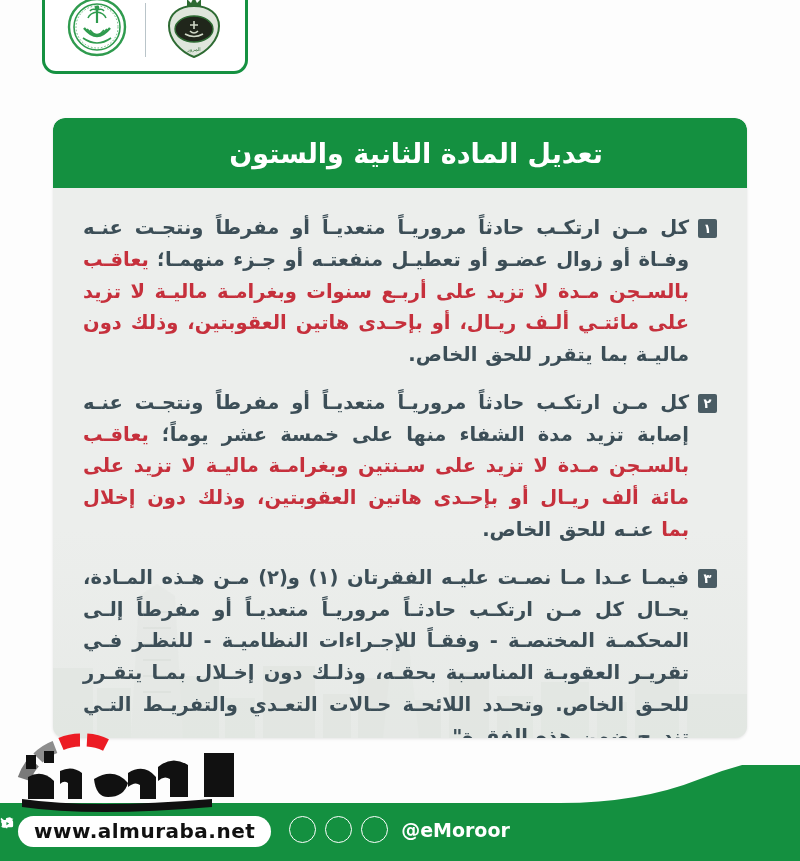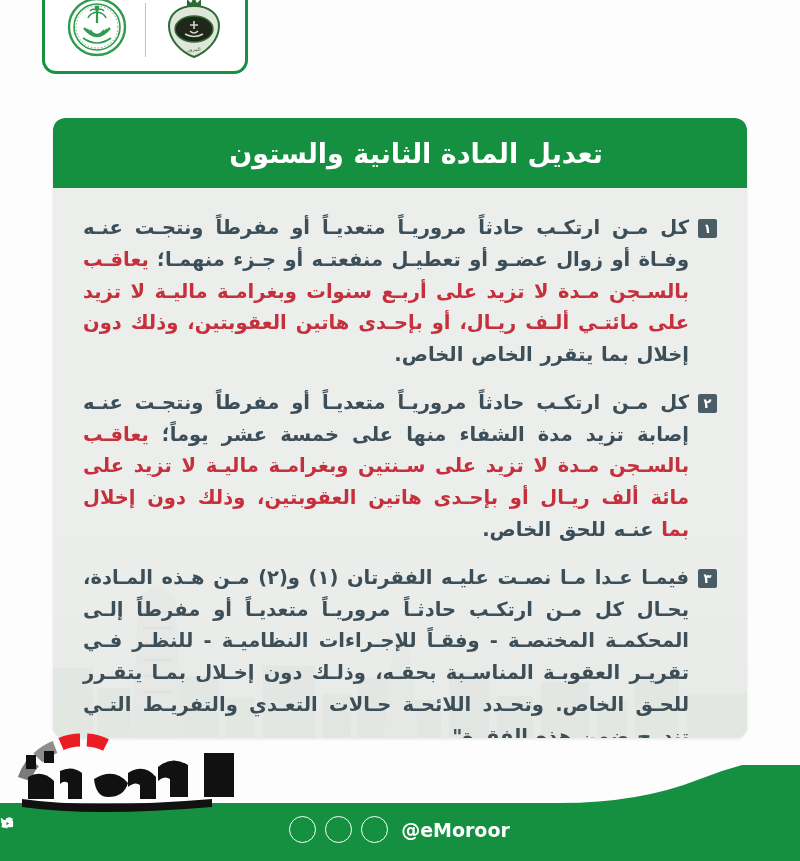--- a/index.html
+++ b/index.html
@@ -182,21 +182,21 @@
 
         <path d="M78 190 L86 48 L104 36 L122 48 L130 190 Z" fill="#e2e6e2"></path>
         <path d="M90 64 L118 64 M90 80 L118 80 M90 96 L118 96 M90 112 L118 112 M90 128 L118 128 M90 144 L118 144" stroke="#d6dbd6" stroke-width="2"></path>
 
         <path d="M330 190 L340 96 L348 80 L356 96 L366 190 Z" fill="#e4e8e4"></path>
       </svg>
 
       <div class="para">
         <div class="pnum">١</div>
         <div class="ptext">
-          <span>كل مـن ارتكـب حادثاً مروريـاً متعديـاً أو مفرطاً ونتجـت عنـه وفـاة أو زوال عضـو أو تعطيـل منفعتـه أو جـزء منهمـا؛ </span><span class="hi">يعاقـب بالسـجن مـدة لا تزيد على أربـع سنوات وبغرامـة ماليـة لا تزيد على مائتـي ألـف ريـال، أو بإحـدى هاتين العقوبتين، وذلك دون</span><span> إخلال بما يتقرر الخاص الخاص.</span>
+          <span>كل مـن ارتكـب حادثاً مروريـاً متعديـاً أو مفرطاً ونتجـت عنـه وفـاة أو زوال عضـو أو تعطيـل منفعتـه أو جـزء منهمـا؛ </span><span class="hi">يعاقـب بالسـجن مـدة لا تزيد على أربـع سنوات وبغرامـة ماليـة لا تزيد على مائتـي ألـف ريـال، أو بإحـدى هاتين العقوبتين، وذلك دون</span><span> ماليـة بما يتقرر للحق الخاص.</span>
         </div>
       </div>
 
       <div class="para">
         <div class="pnum">٢</div>
         <div class="ptext">
           <span>كل مـن ارتكـب حادثاً مروريـاً متعديـاً أو مفرطاً ونتجـت عنـه إصابة تزيد مدة الشفاء منها على خمسة عشر يوماً؛ </span><span class="hi">يعاقـب بالسـجن مـدة لا تزيد على سـنتين وبغرامـة ماليـة لا تزيد على مائة ألف ريـال أو بإحـدى هاتين العقوبتين، وذلك دون إخلال بما</span><span> عنـه للحق الخاص.</span>
         </div>
       </div>
 
@@ -251,15 +251,16 @@
         <path d="M150 36 q14 -12 30 -2 l0 32 l-18 0 l0 -18 q-6 -4 -12 2 z"></path>
         <path d="M120 42 q16 -10 28 4 l0 22 l-16 0 l0 -14 q-5 -4 -12 2 z"></path>
         <path d="M86 48 q20 -12 34 4 q-4 14 -20 14 q-12 0 -14 -18 z"></path>
         <path d="M52 40 q12 -6 22 2 l0 26 l-14 0 l0 -16 q-4 -3 -8 1 z"></path>
         <path d="M20 46 q14 -8 26 4 l0 18 l-26 0 z"></path>
         <path d="M18 24 l10 0 l0 14 l-10 0 z"></path>
         <path d="M36 20 l10 0 l0 12 l-10 0 z"></path>
         <path d="M14 68 q70 10 190 0 l0 8 q-120 10 -190 0 z"></path>
       </g>
     </svg>
+    <div class="wm-url">www.almuraba.net</div>
   </div>
 
 </div>
 
 </body></html>

